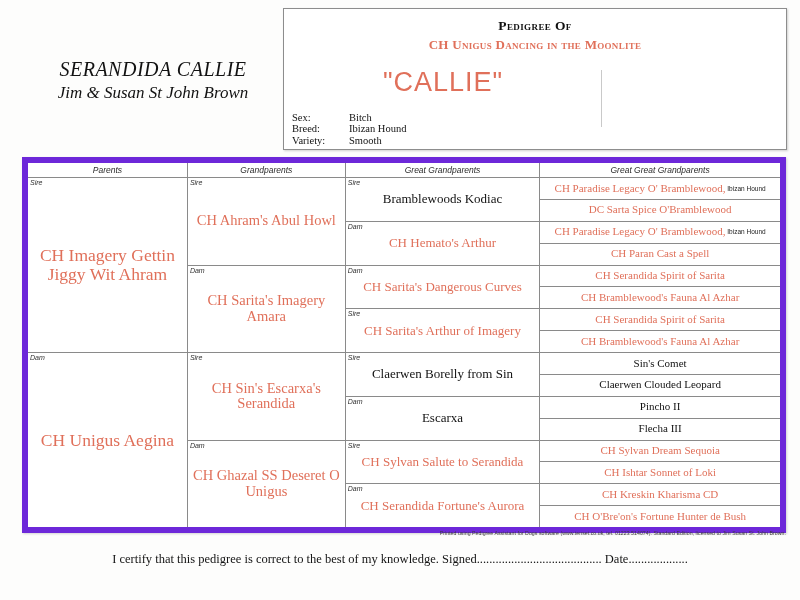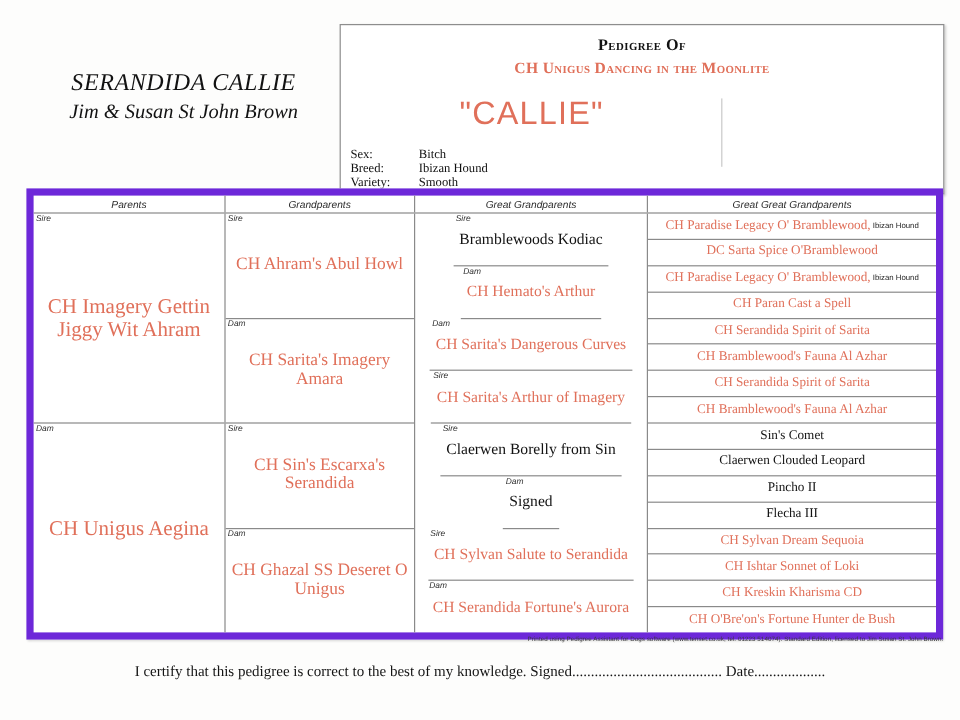--- a/index.html
+++ b/index.html
@@ -39,21 +39,21 @@
   #kennel-owners {
     font-size: 17px;
     margin-top: 2px;
     white-space: nowrap;
   }
 
   
   #header-box {
     position: absolute;
     left: 283px;
-    top: 20px;
+    top: 8px;
     width: 504px;
     height: 142px;
     border: 1px solid #8d8d8d;
     box-sizing: border-box;
     background: #ffffff;
     box-shadow: 1px 1px 2px rgba(0,0,0,0.18);
   }
   #header-divider {
     position: absolute;
     left: 317px;
@@ -174,21 +174,21 @@
     text-align: center;
     line-height: 1.08;
     width: 100%;
   }
   .name-red  { color: #e0705a; }
   .name-black { color: #121212; }
 
   
   #col-parents   { width: 162px; }
   #col-gp        { width: 160px; }
-  #col-ggp       { width: 197px; align-items: center; }
+  #col-ggp       { width: 197px; }
   #col-gggp      { width: 243px; }
 
   
   #col-parents .dog-name { font-size: 17.5px; }
   #col-gp      .dog-name { font-size: 14.5px; }
   #col-ggp     .dog-name { font-size: 13px; }
   #col-gggp    .dog-name { font-size: 11px; }
 
   .breed-suffix {
     font-size: 6.5px;
@@ -304,21 +304,21 @@
           <div class="cell">
             <span class="role">Sire</span>
             <span class="dog-name name-red">CH Sarita's Arthur of Imagery</span>
           </div>
           <div class="cell">
             <span class="role">Sire</span>
             <span class="dog-name name-black">Claerwen Borelly from Sin</span>
           </div>
           <div class="cell">
             <span class="role">Dam</span>
-            <span class="dog-name name-black">Signed</span>
+            <span class="dog-name name-black">Escarxa</span>
           </div>
           <div class="cell">
             <span class="role">Sire</span>
             <span class="dog-name name-red">CH Sylvan Salute to Serandida</span>
           </div>
           <div class="cell">
             <span class="role">Dam</span>
             <span class="dog-name name-red">CH Serandida Fortune's Aurora</span>
           </div>
         </div>

